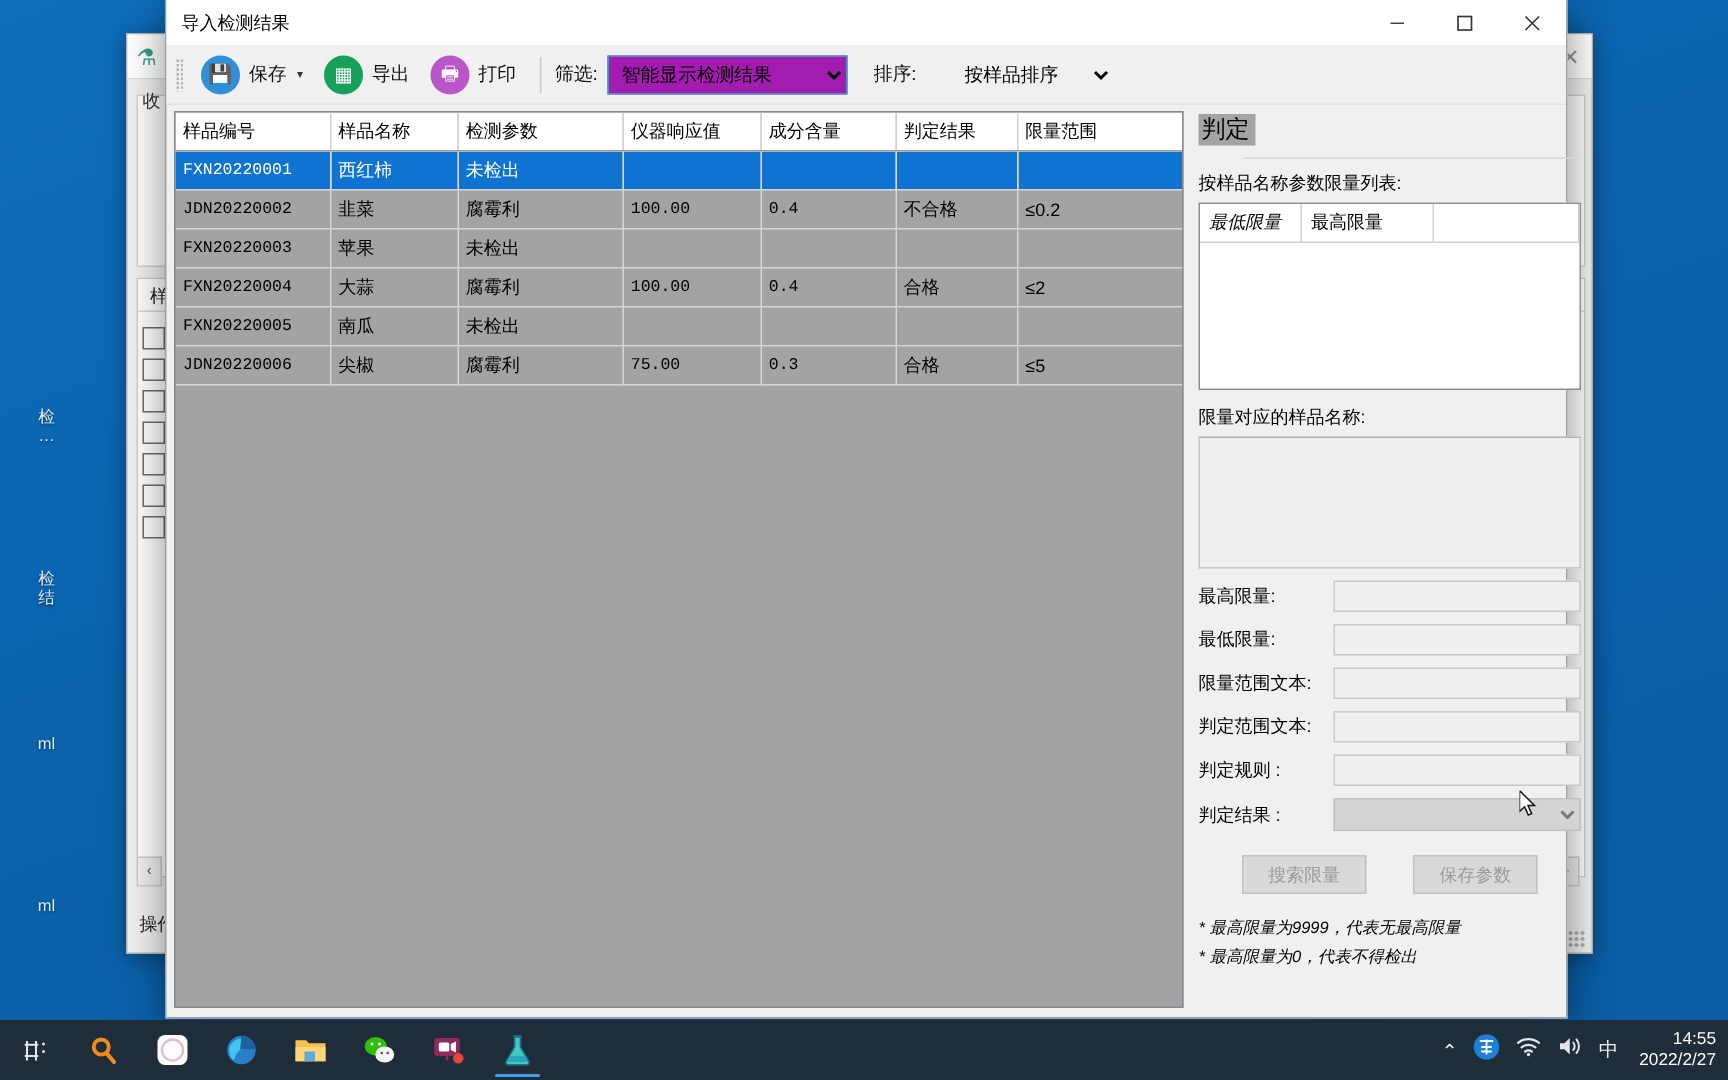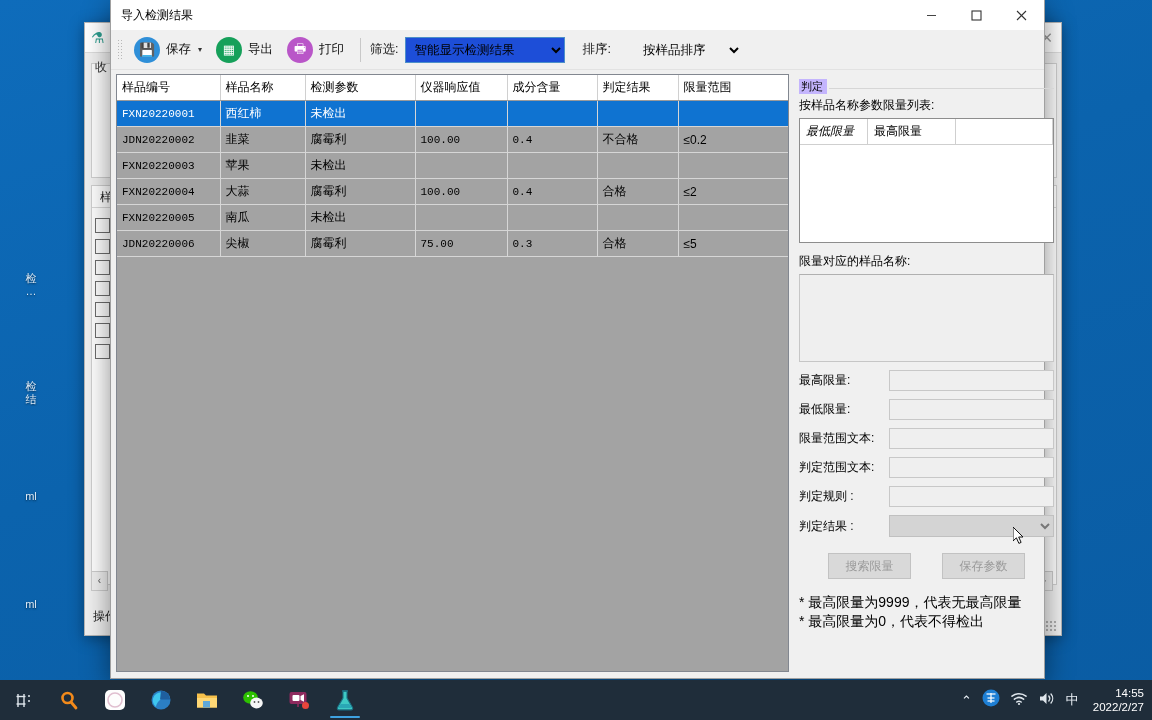--- a/index.html
+++ b/index.html
@@ -129,21 +129,21 @@
   .ico-print { background: #b956c8; }
   .caret { font-size: 8px; color: #333; margin-left: 1px; }
   .tb-sep {
     width: 1px; height: 24px; background: #c8c8c8; margin: 0 9px;
   }
   .tb-label { font-size: 12.5px; color: #111; }
 
   select.combo {
     height: 26px; font-size: 12.5px;
     font-family: "Liberation Sans", sans-serif;
-    border: 1px solid #4d90c9; background: #1d4ed8; color: #000;
+    border: 1px solid #4d90c9; background: #a21caf; color: #000;
     padding: 0 3px 0 5px; outline: none;
   }
   select.combo.flat {
     border: 1px solid transparent; background: #f0f0f0;
   }
 
   
   .dlg-body { flex: 1; display: flex; padding: 4px 5px 6px 5px; gap: 6px; }
 
   
@@ -164,23 +164,23 @@
     border-right: 1px solid #d6d6d6;
     border-bottom: 1px solid #d6d6d6;
     overflow: hidden; white-space: nowrap;
   }
   table.grid td.mono { font-family: "Liberation Mono", monospace; font-size: 11px; }
   table.grid tr.sel td { background: #0f73d1; color: #fff; }
 
   
   .side { flex: 1; padding: 2px 4px 0 4px; position: relative; }
   .group-title {
-    font-size: 11px; color: #000; margin-bottom: 2px;
+    font-size: 16px; color: #000; margin-bottom: 16px;
     position: relative; padding-right: 4px; display: inline-block;
-    background: #c4b5fd; padding-left: 2px;
+    background: #a3a3a3; padding-left: 2px;
   }
   .group-rule {
     border-top: 1px solid #d6d6d6; margin-top: -8px; margin-bottom: 8px;
   }
   .side-label { font-size: 12px; color: #000; margin: 6px 0 4px; }
   .listbox {
     height: 125px; background: #fff; border: 1px solid #8d8d8d;
     overflow: hidden;
   }
   .listbox-head { display: flex; border-bottom: 1px solid #cfcfcf; }
@@ -210,21 +210,21 @@
   }
   .btn-row {
     display: flex; gap: 31px; justify-content: center; margin-top: 16px;
   }
   .btn {
     width: 83px; height: 26px; font-size: 12px;
     background: #d9d9d9; border: 1px solid #c2c2c2; color: #9a9a9a;
     font-family: "Liberation Sans", sans-serif;
   }
   .notes { margin-top: 14px; }
-  .note { font-size: 14px; color: #000; line-height: 19px; }
+  .note { font-size: 11px; color: #000; line-height: 19px; font-style: italic; }
 
   
   #cursor {
     position: absolute; left: 902px; top: 527px;
     width: 12px; height: 19px; pointer-events: none; z-index: 50;
   }
 
   
   #taskbar {
     position: absolute; left: 0; bottom: 0; width: 1152px; height: 40px;

